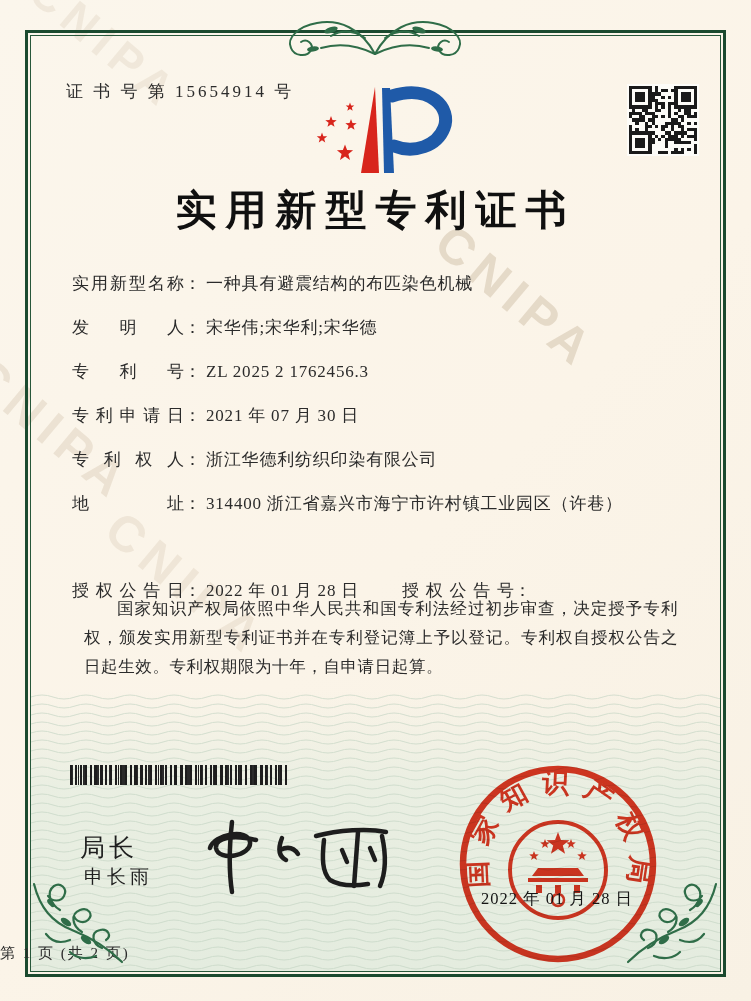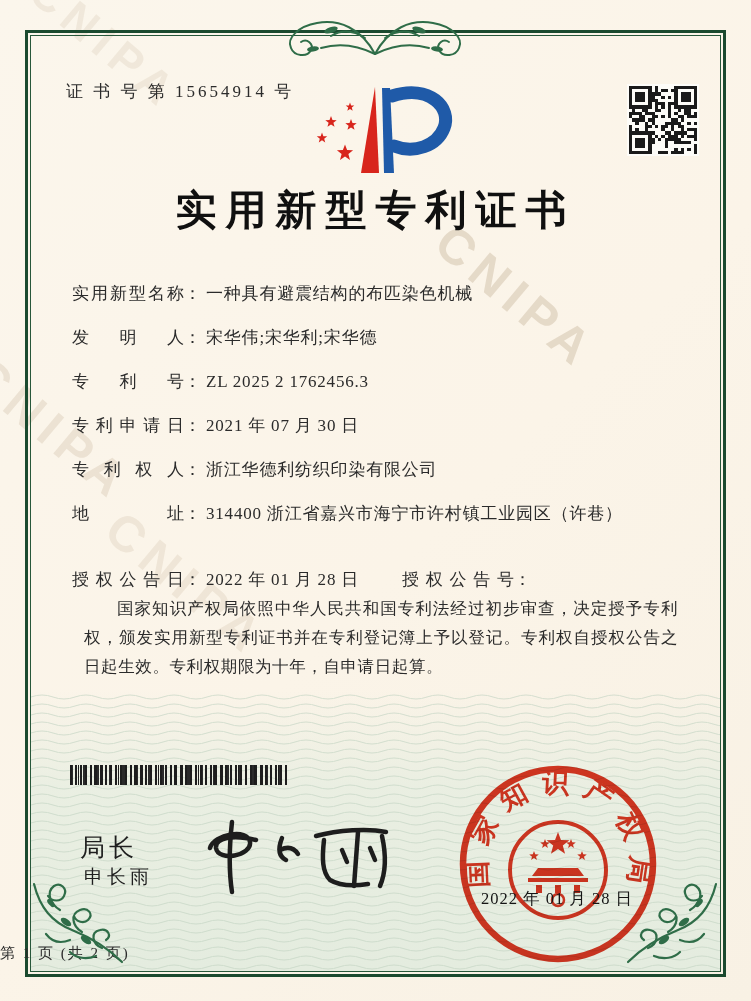--- a/index.html
+++ b/index.html
@@ -26,21 +26,21 @@
 
   
   .cert-no{position:absolute;left:66px;top:80px;font-size:17px;letter-spacing:3px;z-index:3;}
   .qr{position:absolute;left:627px;top:84px;width:68px;height:68px;z-index:3;background:#fdfcf8;padding:2px;}
   .logo{position:absolute;left:316px;top:82px;z-index:3;}
   .title{position:absolute;left:0;top:183px;width:100%;text-align:center;margin:0;
          font-size:41px;font-weight:bold;letter-spacing:9px;color:#101010;z-index:3;}
 
   
   .fields{position:absolute;left:72px;top:272px;width:618px;z-index:3;font-size:17px;}
-  .field-row{height:44px;line-height:24px;display:flex;align-items:center;}
+  .field-row{height:44px;line-height:24px;display:flex;align-items:flex-start;}
   .flabel{display:inline-block;width:112px;text-align:justify;text-align-last:justify;flex:none;}
   .colon{flex:none;}
   .fvalue{margin-left:5px;letter-spacing:.8px;white-space:nowrap;}
   .pair{display:inline-flex;margin-top:43px;}
   .pair1{width:330px;flex:none;}
 
   
   .paras{position:absolute;left:72px;top:582px;width:618px;z-index:3;
          font-size:16.5px;line-height:29px;text-align:justify;}
   .paras p{margin:12px;text-indent:2em;letter-spacing:.6px;}

